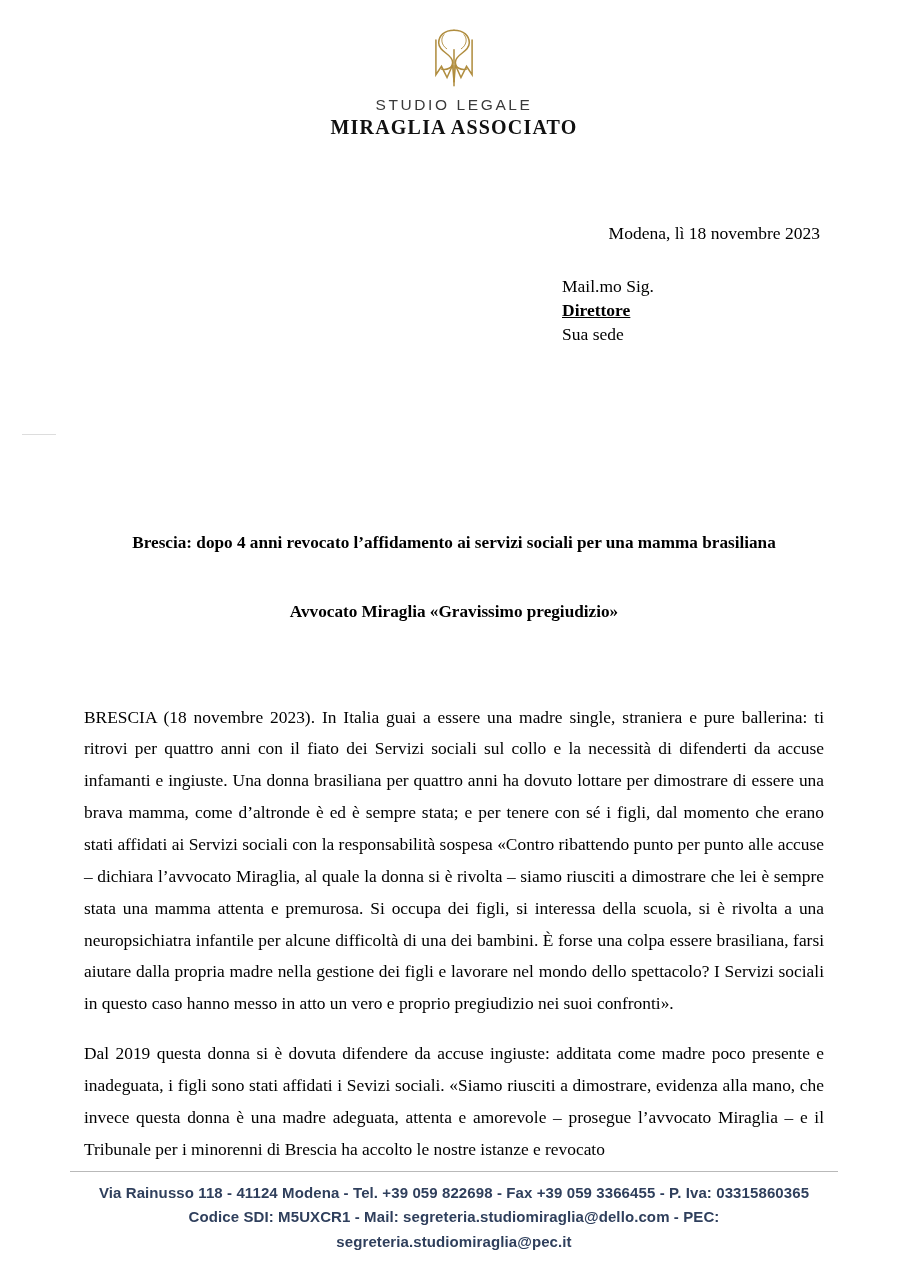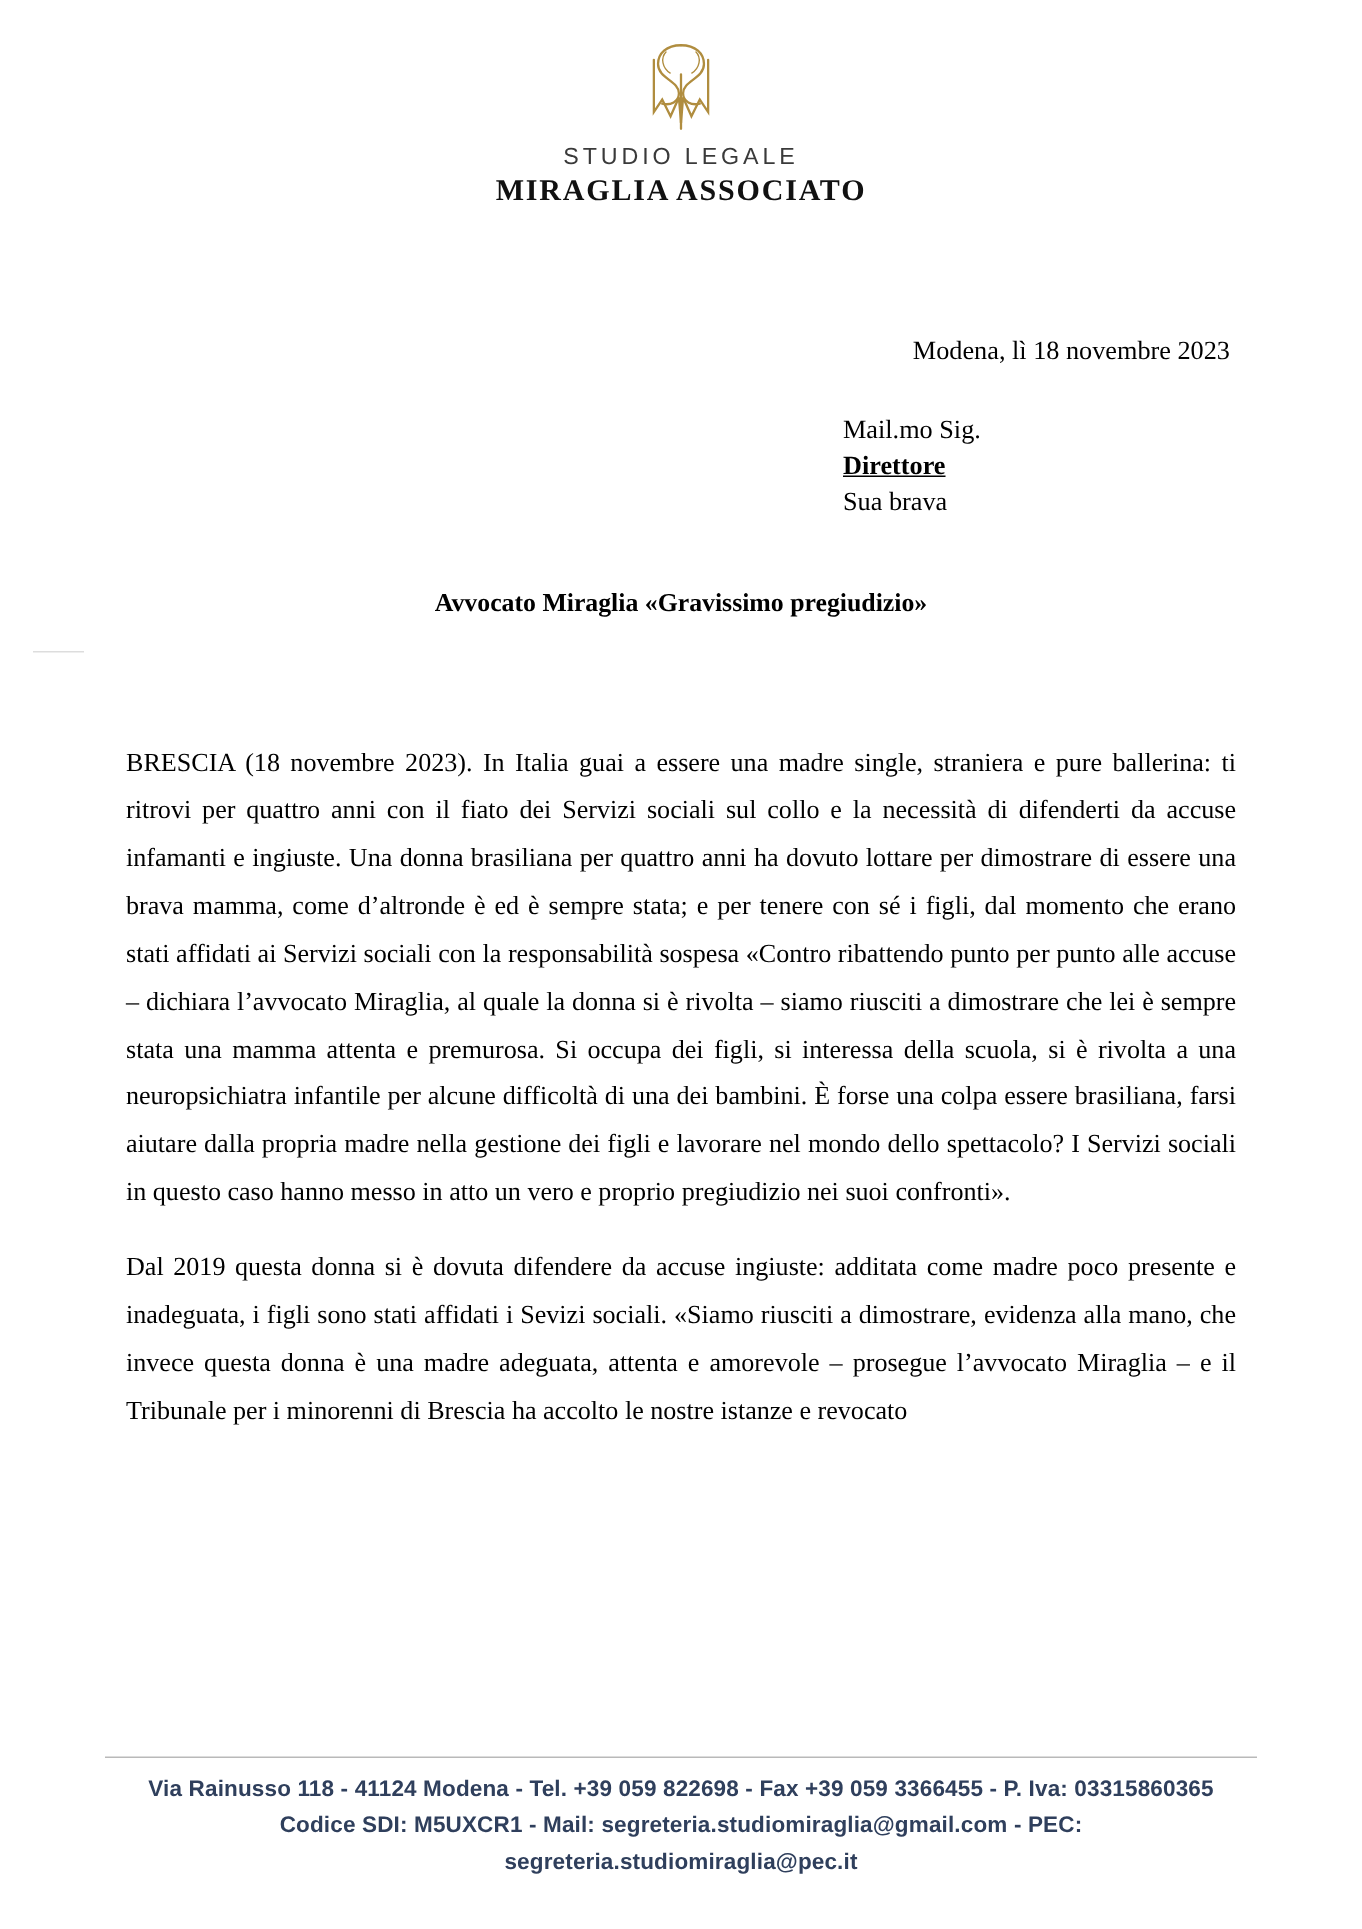--- a/index.html
+++ b/index.html
@@ -153,29 +153,30 @@
     </svg>
     <div class="firm-line1">STUDIO LEGALE</div>
     <div class="firm-line2">MIRAGLIA ASSOCIATO</div>
   </header>
 
   <div class="date-line">Modena, lì 18 novembre 2023</div>
 
   <div class="addressee">
     <div>Mail.mo Sig.</div>
     <div class="recipient-role">Direttore</div>
-    <div>Sua brava</div>
+    <div>Sua sede</div>
   </div>
 
+  <h1 class="headline">Brescia: dopo 4 anni revocato l’affidamento ai servizi sociali per una mamma brasiliana</h1>
   <h2 class="subheadline">Avvocato Miraglia «Gravissimo pregiudizio»</h2>
 
   <section class="body-copy">
     <p>BRESCIA (18 novembre 2023). In Italia guai a essere una madre single, straniera e pure ballerina: ti ritrovi per quattro anni con il fiato dei Servizi sociali sul collo e la necessità di difenderti da accuse infamanti e ingiuste. Una donna brasiliana per quattro anni ha dovuto lottare per dimostrare di essere una brava mamma, come d’altronde è ed è sempre stata; e per tenere con sé i figli, dal momento che erano stati affidati ai Servizi sociali con la responsabilità sospesa «Contro ribattendo punto per punto alle accuse – dichiara l’avvocato Miraglia, al quale la donna si è rivolta – siamo riusciti a dimostrare che lei è sempre stata una mamma attenta e premurosa. Si occupa dei figli, si interessa della scuola, si è rivolta a una neuropsichiatra infantile per alcune difficoltà di una dei bambini. È forse una colpa essere brasiliana, farsi aiutare dalla propria madre nella gestione dei figli e lavorare nel mondo dello spettacolo? I Servizi sociali in questo caso hanno messo in atto un vero e proprio pregiudizio nei suoi confronti».</p>
     <p>Dal 2019 questa donna si è dovuta difendere da accuse ingiuste: additata come madre poco presente e inadeguata, i figli sono stati affidati i Sevizi sociali. «Siamo riusciti a dimostrare, evidenza alla mano, che invece questa donna è una madre adeguata, attenta e amorevole – prosegue l’avvocato Miraglia – e il Tribunale per i minorenni di Brescia ha accolto le nostre istanze e revocato</p>
   </section>
 
   <footer class="footer">
     <div class="footer-rule"></div>
     <div class="footer-text">Via Rainusso 118 - 41124 Modena - Tel. +39 059 822698 - Fax +39 059 3366455 - P. Iva: 03315860365</div>
-    <div class="footer-text">Codice SDI: M5UXCR1 - Mail: segreteria.studiomiraglia@gmail.com - PEC: segreteria.studiomiraglia@pec.it</div>
+    <div class="footer-text">Codice SDI: M5UXCR1 - Mail: segreteria.studiomiraglia@dello.com - PEC: segreteria.studiomiraglia@pec.it</div>
   </footer>
 
 </div>
 
 </body></html>

